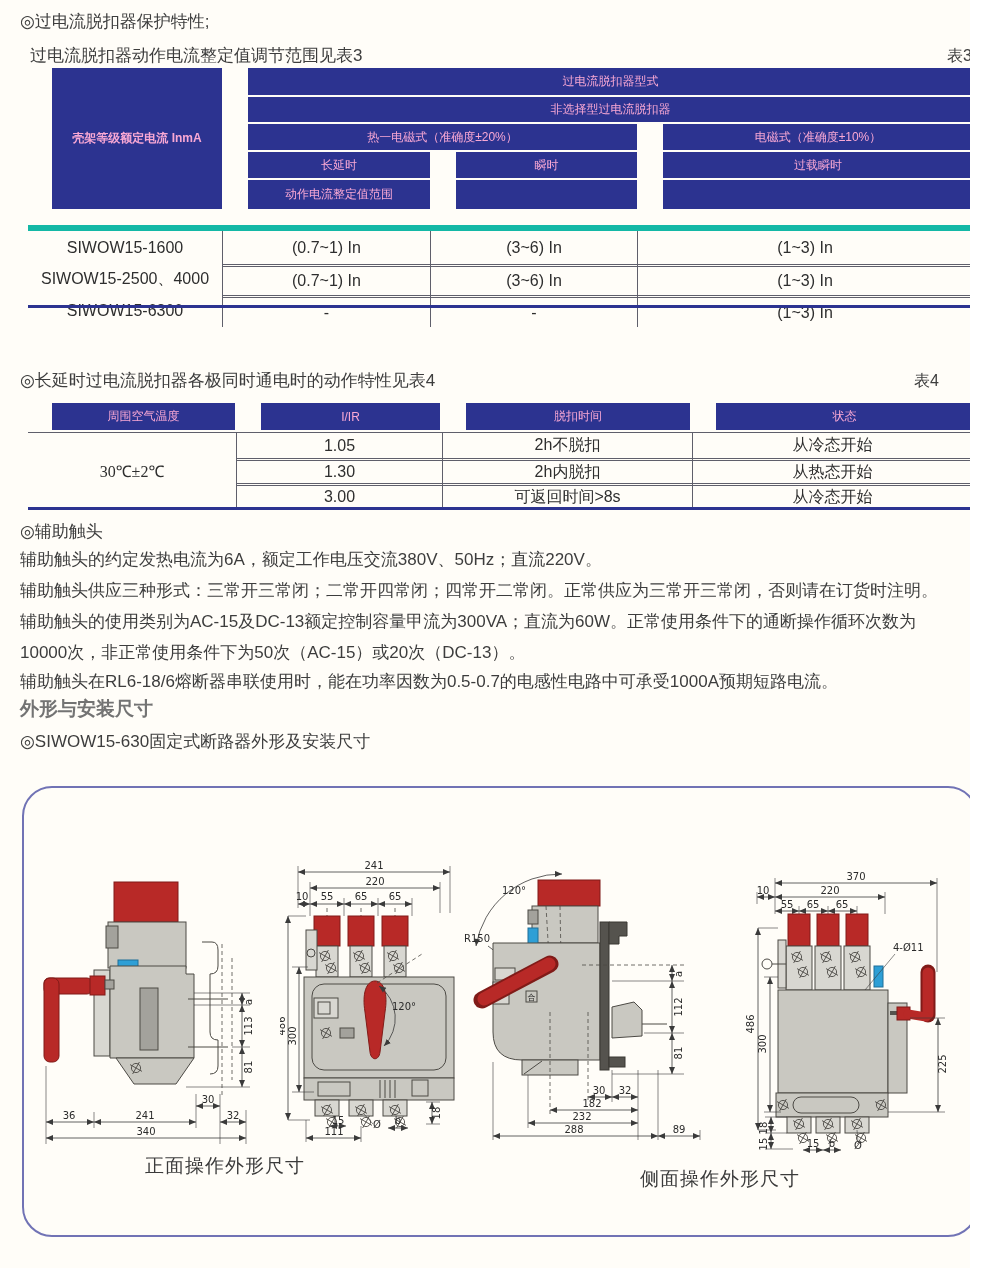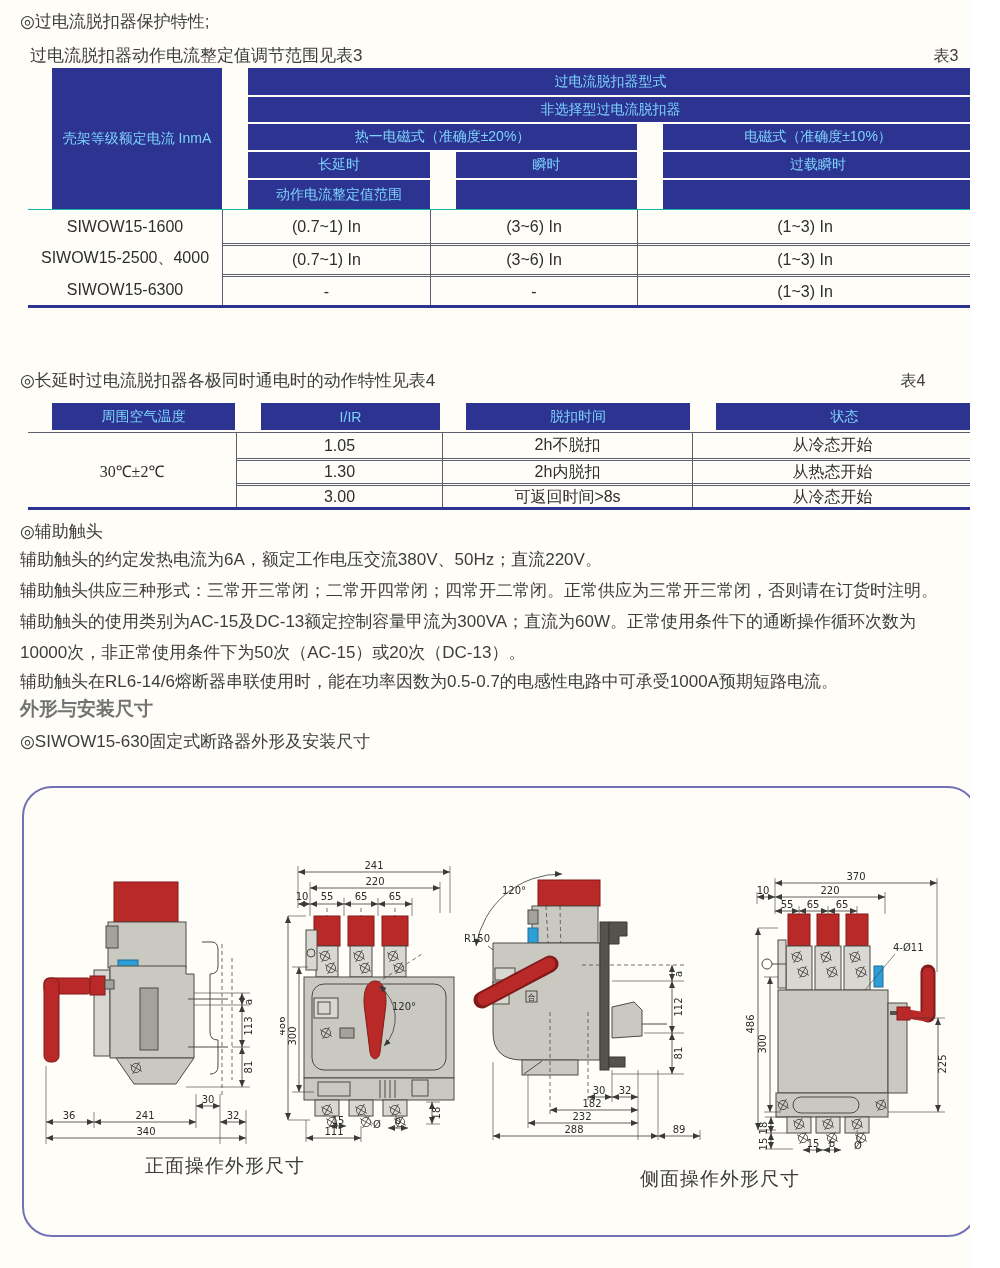--- a/index.html
+++ b/index.html
@@ -1,31 +1,31 @@
 <!DOCTYPE html>
 <html><head>
 <meta charset="utf-8">
 <style>
   html,body{margin:0;padding:0;background:#ffffff;}
   .page{position:relative;width:970px;height:1268px;background:#fffdf8;
         font-family:"Liberation Sans","DejaVu Sans",sans-serif;color:#3d3d3d;overflow:hidden;}
   .abs{position:absolute;}
   .line{font-size:17px;white-space:nowrap;}
   .small{font-size:16px;}
-  .tag{font-size:16px;width:52px;text-align:center;}
+  .tag{font-size:16px;width:52px;text-align:right;}
   
   .t3head{left:28px;top:68px;width:945px;display:grid;
           grid-template-columns:194px 206px 205px 334px;
           grid-template-rows:27px 25px 26px 26px 29px;gap:2px;}
-  .hcell{background:#2c3390;color:#7dd3fc;display:flex;align-items:center;justify-content:center;
-         font-size:14px;white-space:nowrap;margin-left:24px;}
-  .t3c1{grid-row:1/6;grid-column:1;}
-  .t3data{left:28px;top:209px;width:945px;display:grid;
+  .hcell{background:#2c3390;color:#f9a8d4;display:flex;align-items:center;justify-content:center;
+         font-size:12px;white-space:nowrap;margin-left:24px;}
+  .t3c1{grid-row:1/6;grid-column:1;font-weight:bold;}
+  .t3data{left:28px;top:225px;width:945px;display:grid;
           grid-template-columns:194px 208px 207px 336px;
-          grid-template-rows:33px 31px 32px;border-top:1px solid #14b8a6;}
+          grid-template-rows:33px 31px 32px;border-top:6px solid #14b8a6;}
   .dcell{display:flex;align-items:center;justify-content:center;font-size:16px;color:#2e2e2e;
          background:#fffdf8;white-space:nowrap;}
   .vline{border-left:1px solid #5f5f6b;}
   .vr{border-right:1px solid #9a9aa6;}
   .hsep{border-top:3px double #5f5f6b;}
   .navybar{background:#2c3390;height:3px;}
   .t4head{left:28px;top:403px;width:945px;display:grid;
           grid-template-columns:207px 203px 248px 281px;grid-template-rows:27px;gap:2px;}
   .t4data{left:28px;top:432px;width:945px;display:grid;
           grid-template-columns:209px 205px 250px 281px;
@@ -127,21 +127,21 @@
     <div class="dcell vline hsep">可返回时间&gt;8s</div>
     <div class="dcell vline vr hsep">从冷态开始</div>
   </div>
   <div class="abs navybar" style="left:28px;top:507px;width:945px"></div>
 
   <div class="abs line" style="left:20px;top:520px">◎辅助触头</div>
   <div class="abs line" style="left:20px;top:548px">辅助触头的约定发热电流为6A，额定工作电压交流380V、50Hz；直流220V。</div>
   <div class="abs line" style="left:20px;top:579px">辅助触头供应三种形式：三常开三常闭；二常开四常闭；四常开二常闭。正常供应为三常开三常闭，否则请在订货时注明。</div>
   <div class="abs line" style="left:20px;top:610px">辅助触头的使用类别为AC-15及DC-13额定控制容量甲流为300VA；直流为60W。正常使用条件下的通断操作循环次数为</div>
   <div class="abs line" style="left:20px;top:641px">10000次，非正常使用条件下为50次（AC-15）或20次（DC-13）。</div>
-  <div class="abs line" style="left:20px;top:670px">辅助触头在RL6-14/6熔断器串联使用时，能在功率因数为0.5-0.7的电感性电路中可承受1000A预期短路电流。</div>
+  <div class="abs line" style="left:20px;top:670px">辅助触头在RL6-18/6熔断器串联使用时，能在功率因数为0.5-0.7的电感性电路中可承受1000A预期短路电流。</div>
 
   <div class="abs blue-h" style="left:20px;top:696px">外形与安装尺寸</div>
   <div class="abs line" style="left:20px;top:730px">◎SIWOW15-630固定式断路器外形及安装尺寸</div>
 
   <div class="abs dbox"></div>
 
   <svg class="drw" style="left:36px;top:866px" width="236" height="288" viewBox="0 0 236 288">
     <g>
       <rect x="78" y="16" width="64" height="40" class="fil-r"></rect>
       <rect x="72" y="56" width="78" height="46" class="fil-g"></rect>

